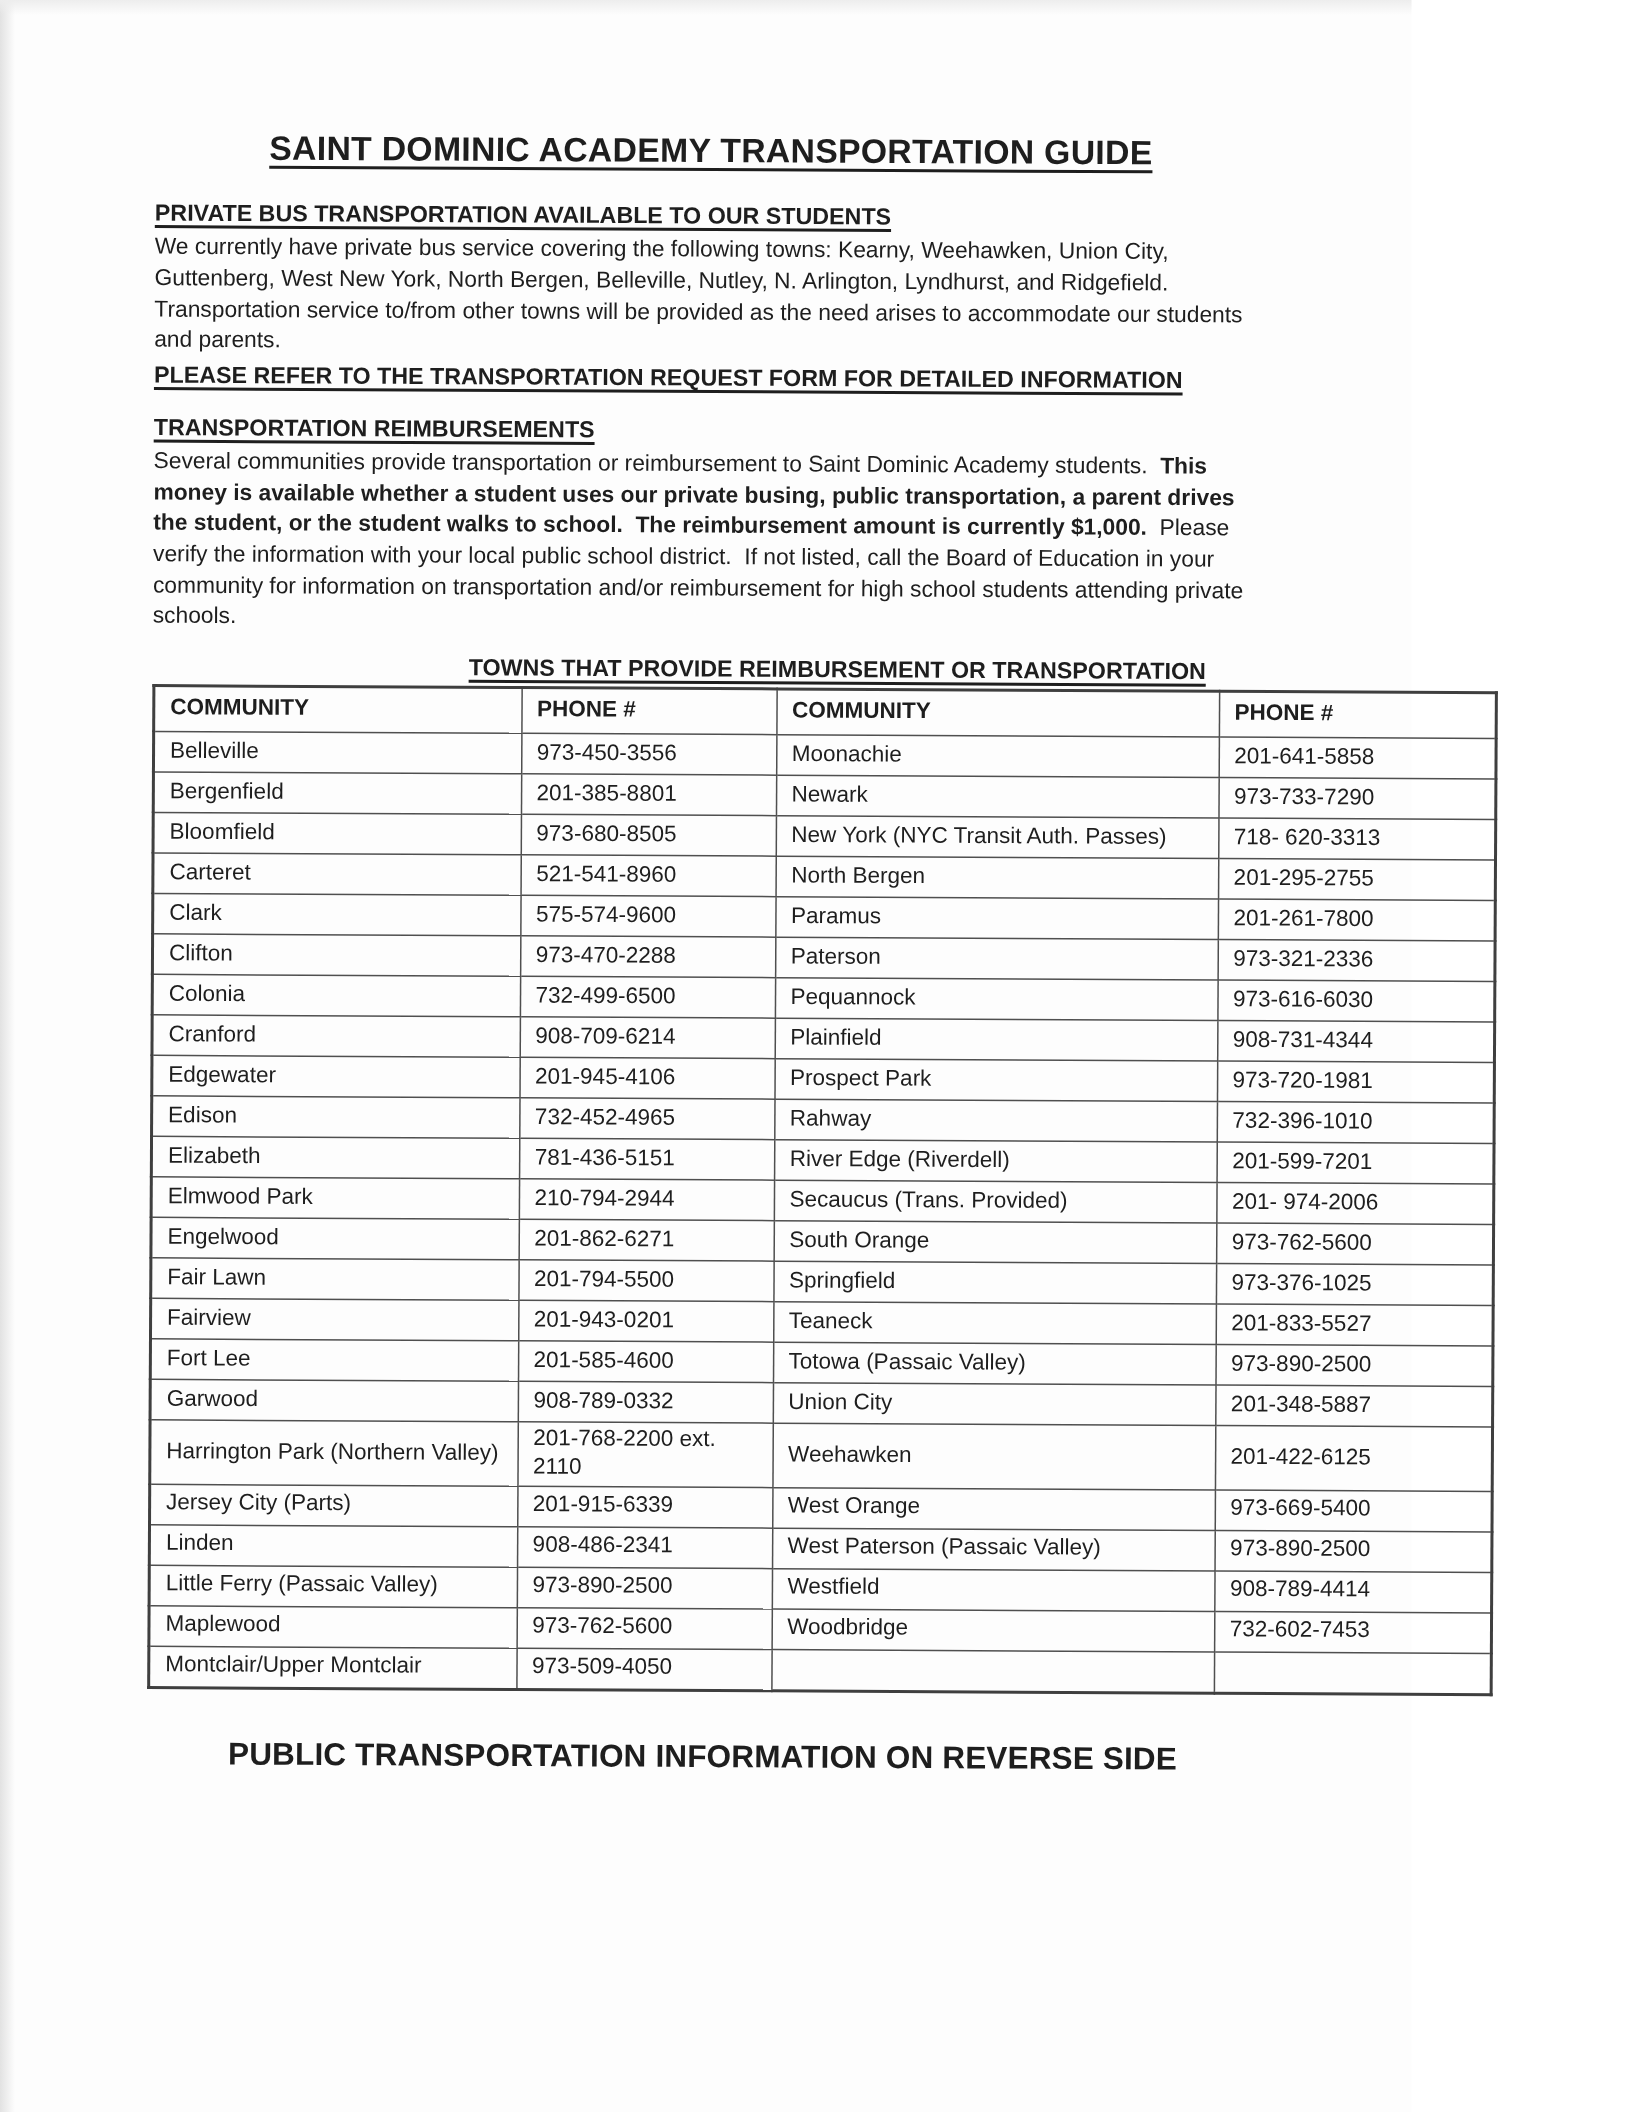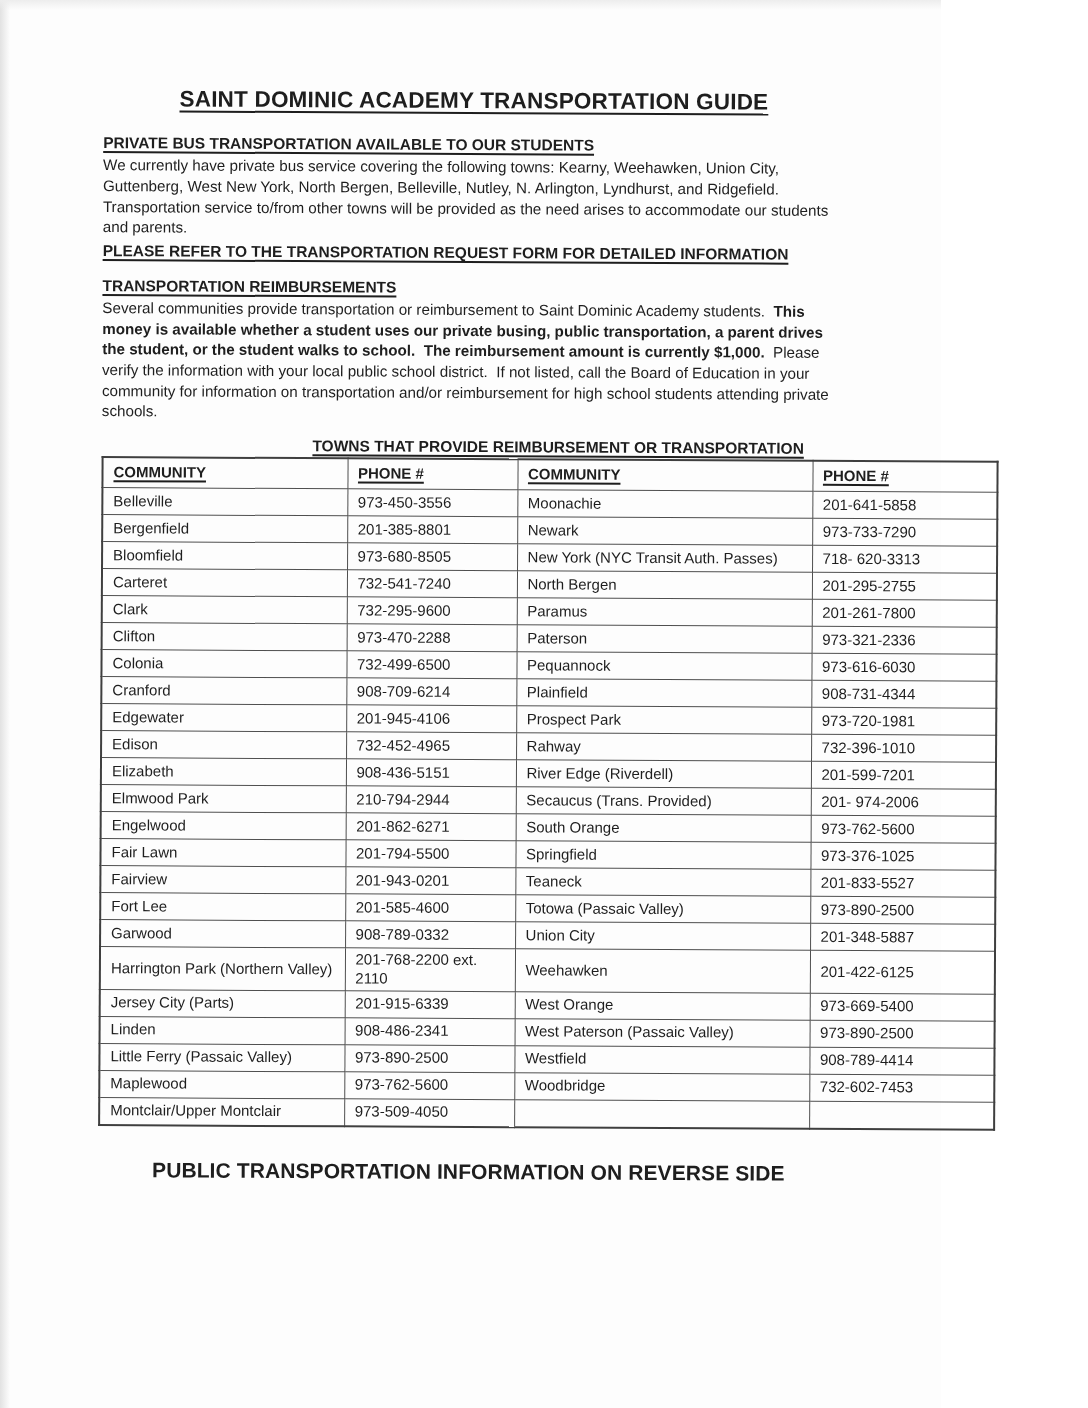--- a/index.html
+++ b/index.html
@@ -82,21 +82,20 @@
     vertical-align: middle;
     overflow: hidden;
     text-align: left;
     font-weight: 400;
   }
   table.reimb th {
     font-weight: 700;
     height: 25px;
   }
   table.reimb th span {
-    text-decoration: underline;
     text-decoration-thickness: 1.8px;
     text-underline-offset: 3px;
   }
   .footer-note {
     margin-top: 32px;
     text-align: center;
     font-size: 21px;
     font-weight: 700;
     letter-spacing: 0.1px;
   }
@@ -153,27 +152,27 @@
             <td>973-733-7290</td>
           </tr>
           <tr>
             <td>Bloomfield</td>
             <td>973-680-8505</td>
             <td>New York (NYC Transit Auth. Passes)</td>
             <td>718- 620-3313</td>
           </tr>
           <tr>
             <td>Carteret</td>
-            <td>732-541-7240</td>
+            <td>521-541-8960</td>
             <td>North Bergen</td>
             <td>201-295-2755</td>
           </tr>
           <tr>
             <td>Clark</td>
-            <td>732-295-9600</td>
+            <td>575-574-9600</td>
             <td>Paramus</td>
             <td>201-261-7800</td>
           </tr>
           <tr>
             <td>Clifton</td>
             <td>973-470-2288</td>
             <td>Paterson</td>
             <td>973-321-2336</td>
           </tr>
           <tr>
@@ -195,21 +194,21 @@
             <td>973-720-1981</td>
           </tr>
           <tr>
             <td>Edison</td>
             <td>732-452-4965</td>
             <td>Rahway</td>
             <td>732-396-1010</td>
           </tr>
           <tr>
             <td>Elizabeth</td>
-            <td>908-436-5151</td>
+            <td>781-436-5151</td>
             <td>River Edge (Riverdell)</td>
             <td>201-599-7201</td>
           </tr>
           <tr>
             <td>Elmwood Park</td>
             <td>210-794-2944</td>
             <td>Secaucus (Trans. Provided)</td>
             <td>201- 974-2006</td>
           </tr>
           <tr>

